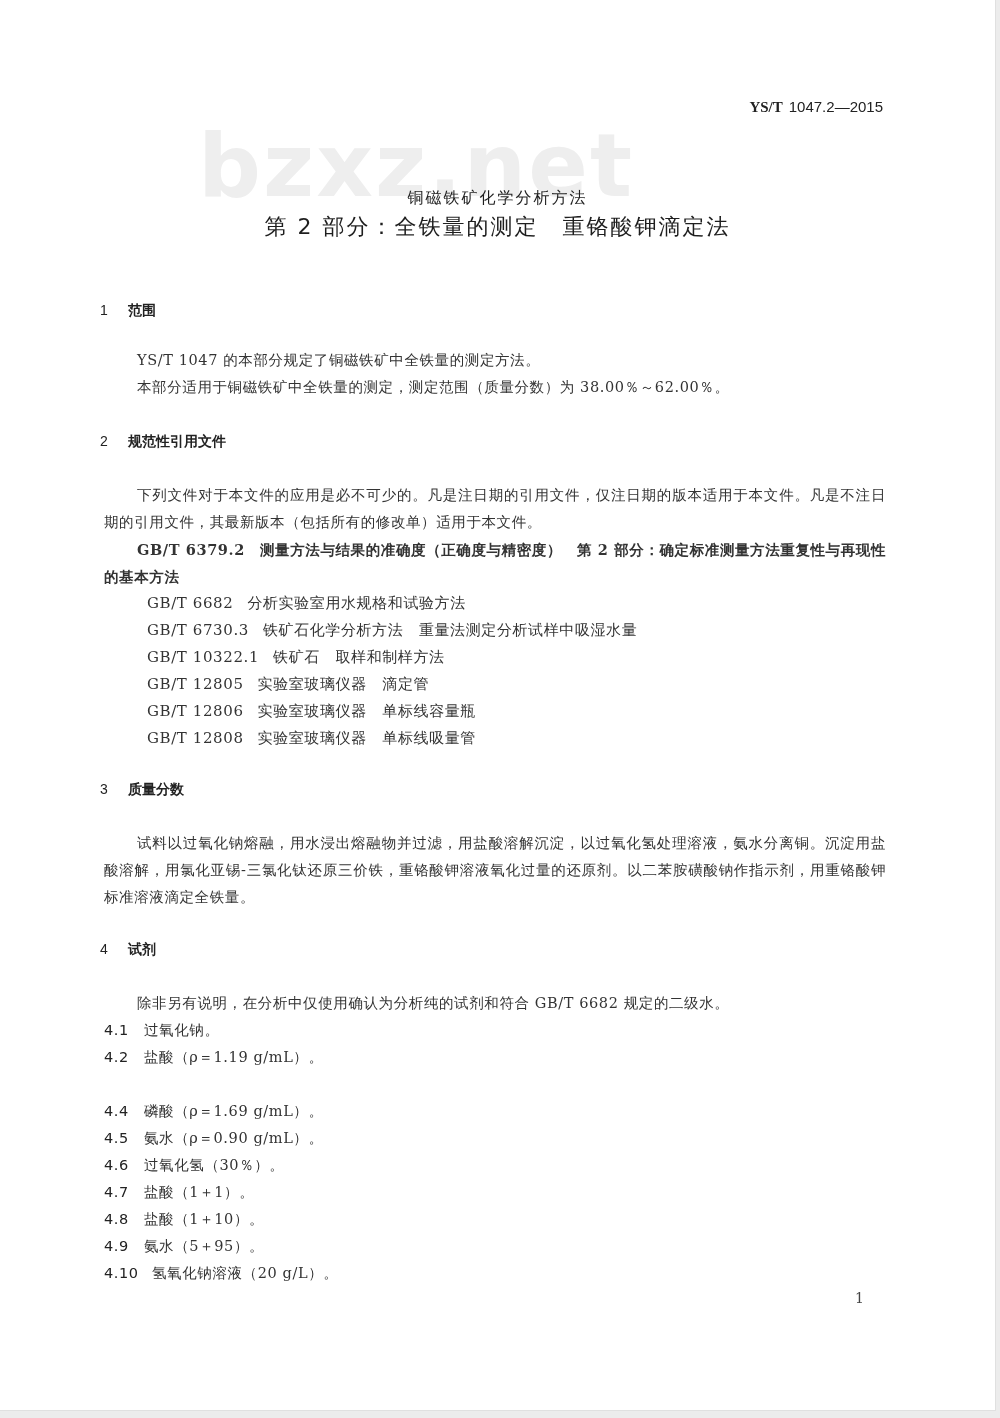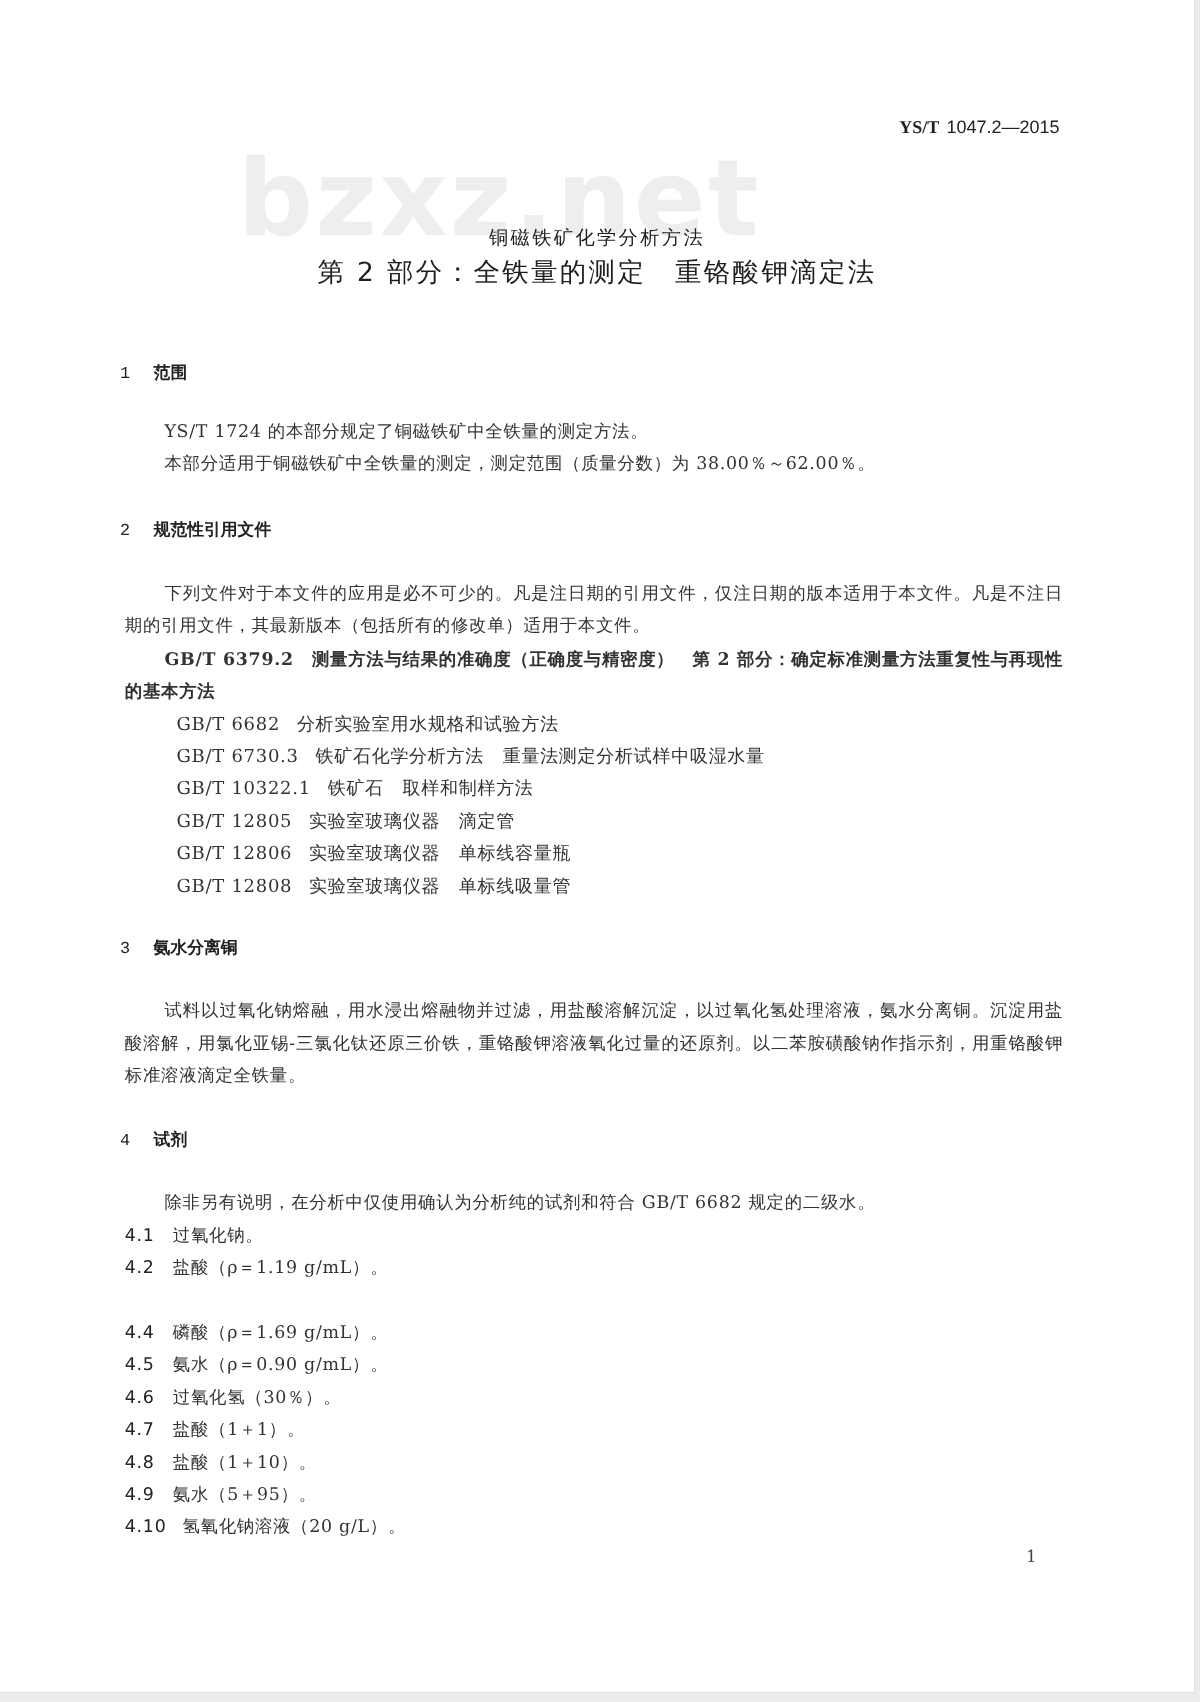--- a/index.html
+++ b/index.html
@@ -57,21 +57,21 @@
       text-align: center;
       font-family: "DejaVu Sans", "Liberation Sans", sans-serif;
       color: #1e1e1e;
       letter-spacing: 2px;
     }
     .title.line1 { top: 188px; font-size: 16px; left: 0; }
     .title.line2 { top: 212px; font-size: 22px; left: 0; }
     .sec-head {
       position: absolute;
       left: 100px;
-      font-family: Liberation Mono, monospace;
+      font-family: Liberation Sans, sans-serif;
       font-size: 14px;
       color: #222;
       font-weight: bold;
     }
     .sec-head .num {
       display: inline-block;
       width: 28px;
       font-weight: normal;
     }
     .para {
@@ -141,21 +141,21 @@
   <div class="std-no">
     <span class="prefix">YS/T</span><span>1047.2—2015</span>
   </div>
 
   <div class="title line1">铜磁铁矿化学分析方法</div>
   <div class="title line2">第 2 部分：全铁量的测定　重铬酸钾滴定法</div>
 
   <div class="sec-head" style="top:302px">
     <span class="num">1</span><span>范围</span>
   </div>
-  <div class="para" style="top:347px">YS/T 1724 的本部分规定了铜磁铁矿中全铁量的测定方法。</div>
+  <div class="para" style="top:347px">YS/T 1047 的本部分规定了铜磁铁矿中全铁量的测定方法。</div>
   <div class="para" style="top:374px">本部分适用于铜磁铁矿中全铁量的测定，测定范围（质量分数）为 38.00％～62.00％。</div>
 
   <div class="sec-head" style="top:433px">
     <span class="num">2</span><span>规范性引用文件</span>
   </div>
   <div class="para" style="top:482px">下列文件对于本文件的应用是必不可少的。凡是注日期的引用文件，仅注日期的版本适用于本文件。凡是不注日期的引用文件，其最新版本（包括所有的修改单）适用于本文件。</div>
 
   <div class="ref-wrap" style="top:536px">
     <span>GB/T 6379.2</span>　<span>测量方法与结果的准确度（正确度与精密度）　第 2 部分：确定标准测量方法重复性与再现性的基本方法</span>
   </div>
@@ -172,21 +172,21 @@
     <span class="code">GB/T 12805</span><span>实验室玻璃仪器　滴定管</span>
   </div>
   <div class="ref" style="top:698px">
     <span class="code">GB/T 12806</span><span>实验室玻璃仪器　单标线容量瓶</span>
   </div>
   <div class="ref" style="top:725px">
     <span class="code">GB/T 12808</span><span>实验室玻璃仪器　单标线吸量管</span>
   </div>
 
   <div class="sec-head" style="top:781px">
-    <span class="num">3</span><span>氨水分离铜</span>
+    <span class="num">3</span><span>质量分数</span>
   </div>
   <div class="para" style="top:830px">试料以过氧化钠熔融，用水浸出熔融物并过滤，用盐酸溶解沉淀，以过氧化氢处理溶液，氨水分离铜。沉淀用盐酸溶解，用氯化亚锡-三氯化钛还原三价铁，重铬酸钾溶液氧化过量的还原剂。以二苯胺磺酸钠作指示剂，用重铬酸钾标准溶液滴定全铁量。</div>
 
   <div class="sec-head" style="top:941px">
     <span class="num">4</span><span>试剂</span>
   </div>
   <div class="para" style="top:990px">除非另有说明，在分析中仅使用确认为分析纯的试剂和符合 GB/T 6682 规定的二级水。</div>
 
   <div class="reagent" style="top:1017px">
     <span class="rnum">4.1</span><span>过氧化钠。</span>

